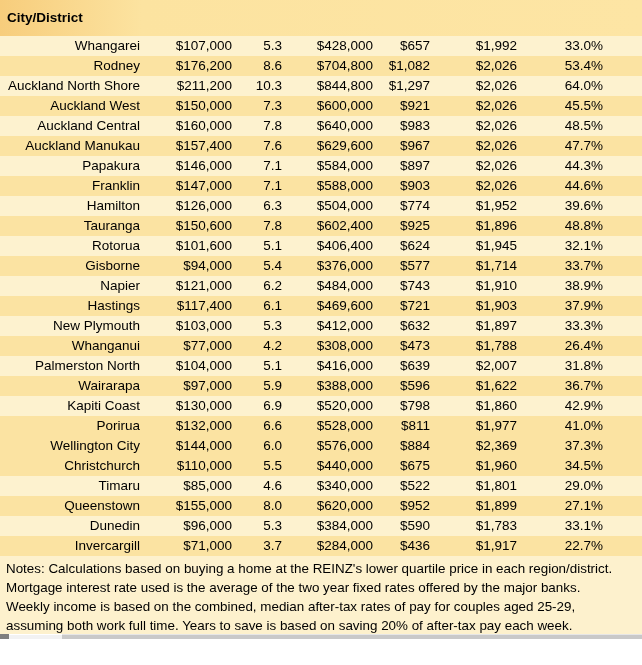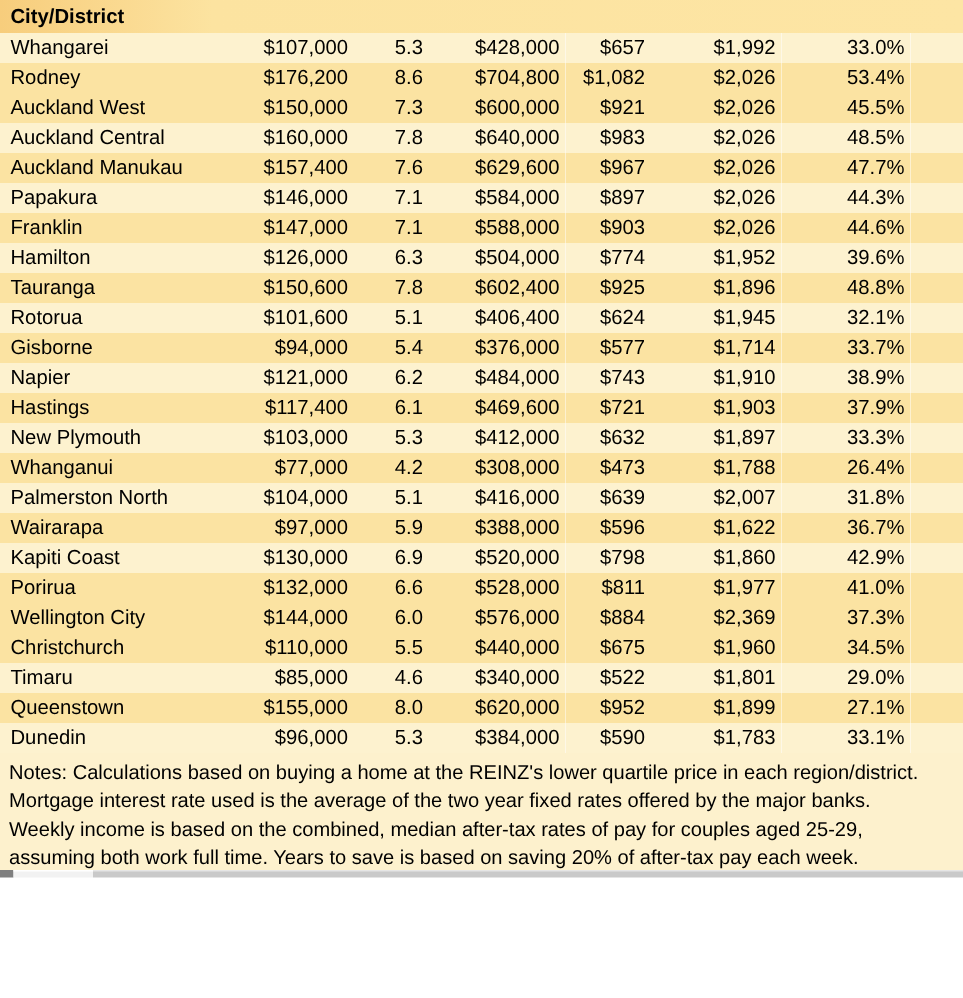--- a/index.html
+++ b/index.html
@@ -8,27 +8,27 @@
     font-family:"Liberation Sans","DejaVu Sans",sans-serif;
     color:#000;
   }
   .sheet{width:642px;height:665px;position:relative;}
   table{border-collapse:collapse;table-layout:fixed;width:642px;}
   th,td{
     padding:0;margin:0;overflow:hidden;white-space:nowrap;
     font-size:13.5px;line-height:20px;height:20px;
   }
   thead th{
-    height:22px;line-height:22px;text-align:left;
+    height:36px;line-height:22px;text-align:left;
     font-weight:bold;padding-left:7px;
     background:linear-gradient(to right,#f7cd7c 0%,#fce3a0 22%,#fde5a4 100%);
   }
   tbody tr.odd td{background:#fdf2cf;}
   tbody tr.even td{background:#fbe3a2;}
-  td.c0{text-align:left;padding-left:7px;}
+  td.c0{text-align:right;padding-left:7px;}
   td.c1,td.c2,td.c3,td.c4,td.c5,td.c6{text-align:right;padding-right:4px;}
   .notes{
     background:#fdf1cd;height:78px;box-sizing:border-box;
     padding:3px 0 0 6px;font-size:13.4px;line-height:19px;
   }
   .note-line{white-space:nowrap;}
   .b{font-weight:normal;}
   .bottombar{height:5px;display:flex;}
   .bb-corner{width:9px;background:#7f7f7f;}
   .bb-gap{width:53px;background:#f2f2f2;border-top:1px solid #ffffff;box-sizing:border-box;}
@@ -68,20 +68,30 @@
         <tr class="even">
           <td class="c0">Rodney</td>
           <td class="c1">$176,200</td>
           <td class="c2">8.6</td>
           <td class="c3">$704,800</td>
           <td class="c4">$1,082</td>
           <td class="c5">$2,026</td>
           <td class="c6">53.4%</td>
           <td class="c7"></td>
         </tr>
+        <tr class="odd">
+          <td class="c0">Auckland North Shore</td>
+          <td class="c1">$211,200</td>
+          <td class="c2">10.3</td>
+          <td class="c3">$844,800</td>
+          <td class="c4">$1,297</td>
+          <td class="c5">$2,026</td>
+          <td class="c6">64.0%</td>
+          <td class="c7"></td>
+        </tr>
         <tr class="even">
           <td class="c0">Auckland West</td>
           <td class="c1">$150,000</td>
           <td class="c2">7.3</td>
           <td class="c3">$600,000</td>
           <td class="c4">$921</td>
           <td class="c5">$2,026</td>
           <td class="c6">45.5%</td>
           <td class="c7"></td>
         </tr>
@@ -286,20 +296,30 @@
           <td class="c7"></td>
         </tr>
         <tr class="odd">
           <td class="c0">Dunedin</td>
           <td class="c1">$96,000</td>
           <td class="c2">5.3</td>
           <td class="c3">$384,000</td>
           <td class="c4">$590</td>
           <td class="c5">$1,783</td>
           <td class="c6">33.1%</td>
+          <td class="c7"></td>
+        </tr>
+        <tr class="even">
+          <td class="c0">Invercargill</td>
+          <td class="c1">$71,000</td>
+          <td class="c2">3.7</td>
+          <td class="c3">$284,000</td>
+          <td class="c4">$436</td>
+          <td class="c5">$1,917</td>
+          <td class="c6">22.7%</td>
           <td class="c7"></td>
         </tr>
       </tbody>
   </table>
 
   <div class="notes">
     <div class="note-line"><span class="b">Notes:</span><span> Calculations based on buying a home at the REINZ's lower quartile price in each region/district.</span></div>
     <div class="note-line">Mortgage interest rate used is the average of the two year fixed rates offered by the major banks.</div>
     <div class="note-line">Weekly income is based on the combined, median after-tax rates of pay for couples aged 25-29,</div>
     <div class="note-line">assuming both work full time. Years to save is based on saving 20% of after-tax pay each week.</div>

